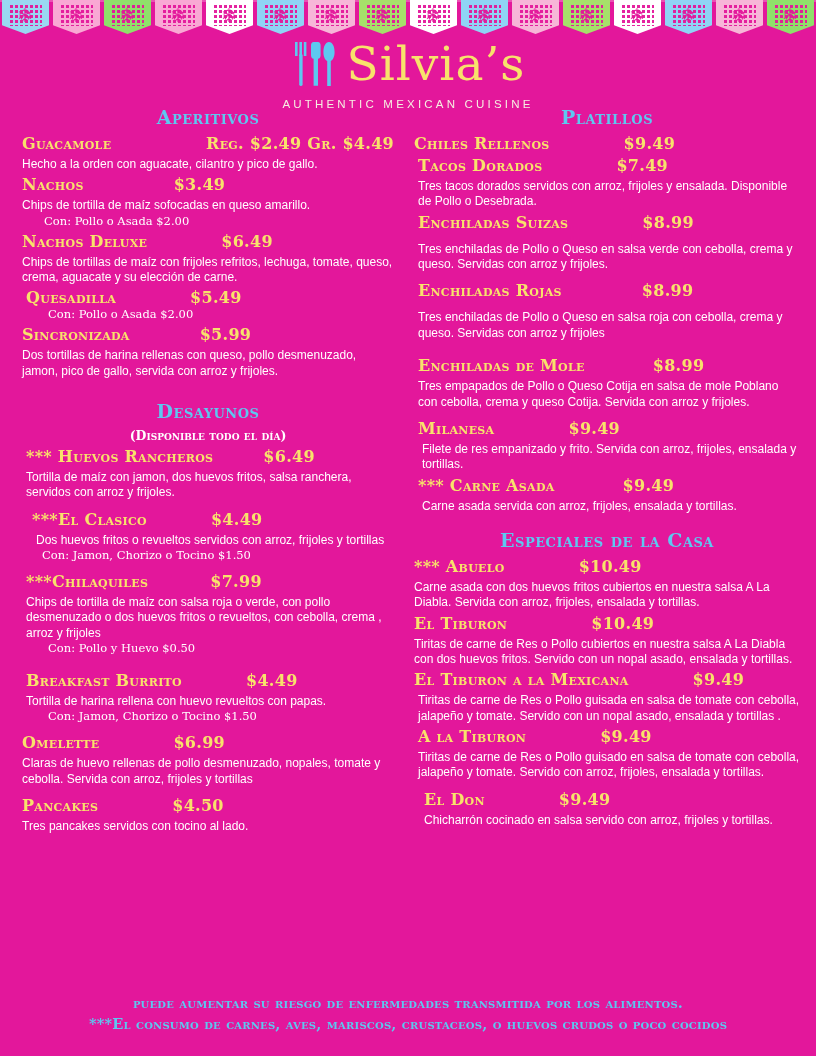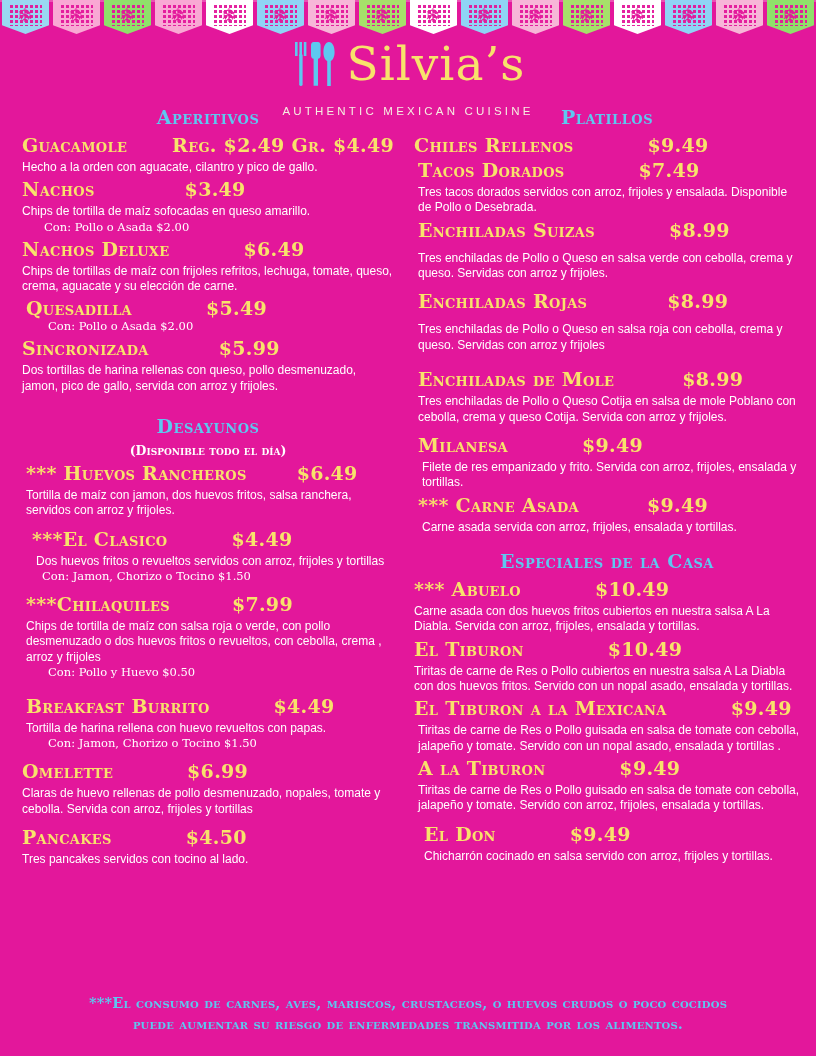--- a/index.html
+++ b/index.html
@@ -78,21 +78,21 @@
   }
   .utensils { width: 46px; height: 52px; }
   .brand {
     font-family: "DejaVu Serif", serif;
     font-size: 47px;
     color: #f8e26b;
     letter-spacing: 1px;
     line-height: 52px;
   }
   .tagline {
-    margin-top: 15px;
+    margin-top: 8px;
     font-family: "Liberation Sans", sans-serif;
     font-size: 11.5px;
     letter-spacing: 3.2px;
     color: #f6efe2;
   }
 
   
   .columns {
     position: absolute;
     top: 100px; left: 0;
@@ -125,21 +125,21 @@
     font-variant: small-caps;
     margin-bottom: 4px;
   }
 
   .item { margin-bottom: 3px; }
   .item-head {
     display: flex;
     align-items: baseline;
     font-family: "DejaVu Serif", serif;
     font-weight: bold;
-    font-size: 19px;
+    font-size: 16px;
     color: #f8e26b;
     font-variant: small-caps;
     letter-spacing: 0.3px;
   }
   .item-name { white-space: nowrap; }
   .item-price {
     margin-left: auto;
     padding-left: 12px;
     white-space: nowrap;
   }
@@ -439,21 +439,21 @@
       <div class="item-desc">Tres enchiladas de Pollo o Queso en salsa roja con cebolla, crema y queso. Servidas con arroz y frijoles</div>
     </div>
 
     <div class="gap-m"></div>
 
     <div class="item ind-1">
       <div class="item-head">
         <span class="item-name">Enchiladas de Mole</span>
         <span class="item-price" style="margin-left:56px">$8.99</span>
       </div>
-      <div class="item-desc">Tres enchiladas de Pollo o Queso Cotija en salsa de mole Poblano con cebolla, crema y queso Cotija. Servida con arroz y frijoles.</div>
+      <div class="item-desc">Tres empapados de Pollo o Queso Cotija en salsa de mole Poblano con cebolla, crema y queso Cotija. Servida con arroz y frijoles.</div>
     </div>
 
     <div class="gap-s"></div>
 
     <div class="item ind-1">
       <div class="item-head">
         <span class="item-name">Milanesa</span>
         <span class="item-price" style="margin-left:62px">$9.49</span>
       </div>
       <div class="item-desc ind-1">Filete de res empanizado y frito. Servida con arroz, frijoles, ensalada y tortillas.</div>
@@ -510,15 +510,15 @@
         <span class="item-name">El Don</span>
         <span class="item-price" style="margin-left:62px">$9.49</span>
       </div>
       <div class="item-desc">Chicharrón cocinado en salsa servido con arroz, frijoles y tortillas.</div>
     </div>
 
   </div>
 </div>
 
 <div class="footer">
+  <div>puede aumentar su riesgo de enfermedades transmitida por los alimentos.</div>
   <div>***El consumo de carnes,  aves, mariscos, crustaceos, o huevos crudos o poco cocidos</div>
-  <div>puede aumentar su riesgo de enfermedades transmitida por los alimentos.</div>
 </div>
 
 </body></html>

